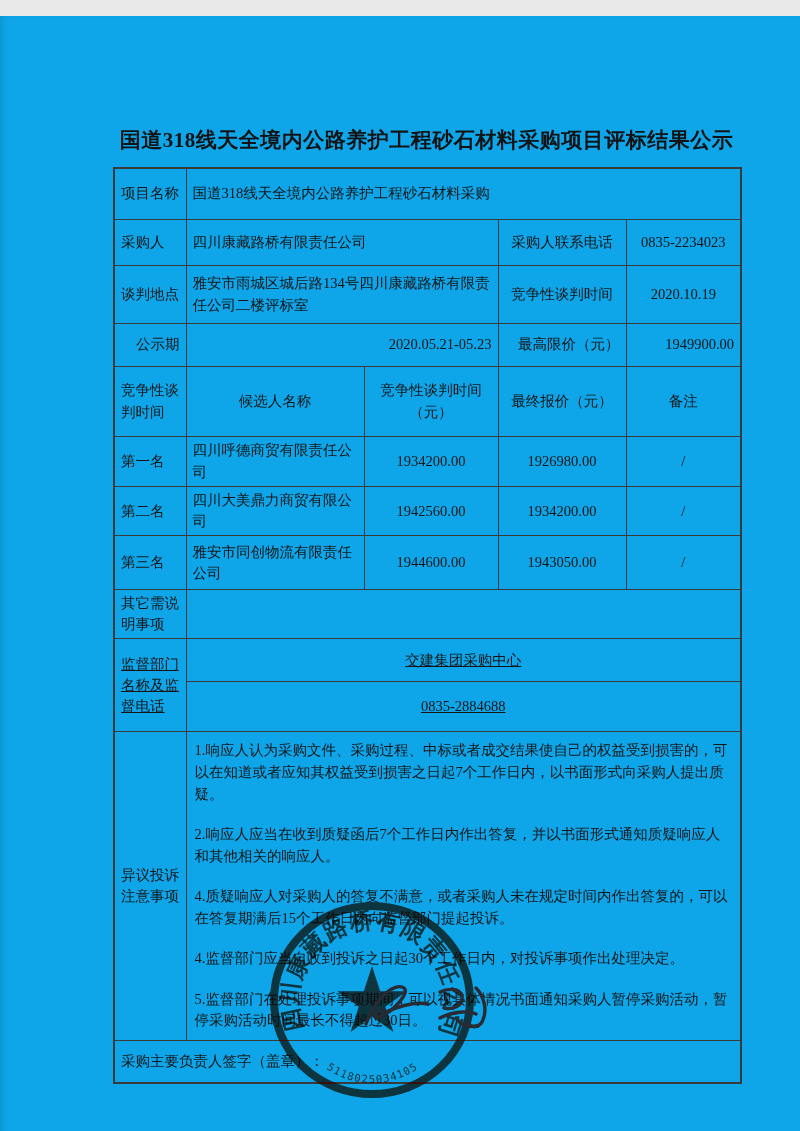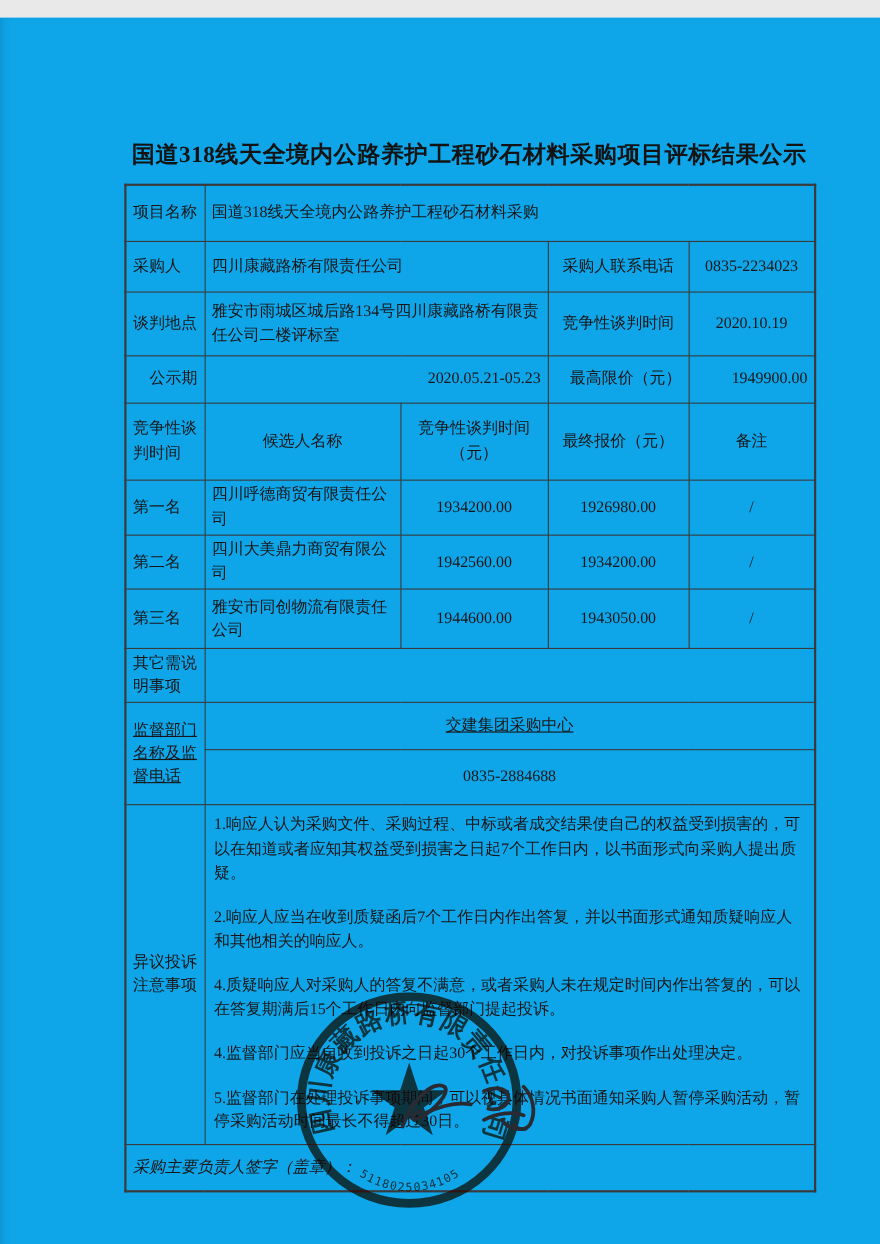--- a/index.html
+++ b/index.html
@@ -49,23 +49,23 @@
   tr.r1 td{height:44px;}
   tr.r2 td{height:39px;}
   tr.r3 td{height:51px;}
   tr.r4 td{height:36px;text-align:right;}
   tr.r5 td{height:63px;}
   tr.r6 td{height:43px;}
   tr.r7 td{height:41px;}
   tr.r8 td{height:47px;}
   tr.r9 td{height:33px;}
   tr.r10a td{height:36px;text-decoration:underline;}
-  tr.r10b td{height:43px;}
+  tr.r10b td{height:43px;text-decoration:underline;}
   tr.r11 td{height:292px;}
-  tr.r12 td{height:35px;font-style:italic;}
+  tr.r12 td{height:35px;}
   .dispute-cell{padding:8px 10px 8px 8px !important;}
   .dispute-box{
     display:flex;flex-direction:column;justify-content:space-between;
     height:100%;
   }
   .dispute-box div{margin:0;line-height:1.5;}
   .sig-row-text{white-space:nowrap;}
   .stamp{
     position:absolute;left:266px;top:886px;width:212px;height:202px;
     mix-blend-mode:multiply;opacity:.88;

